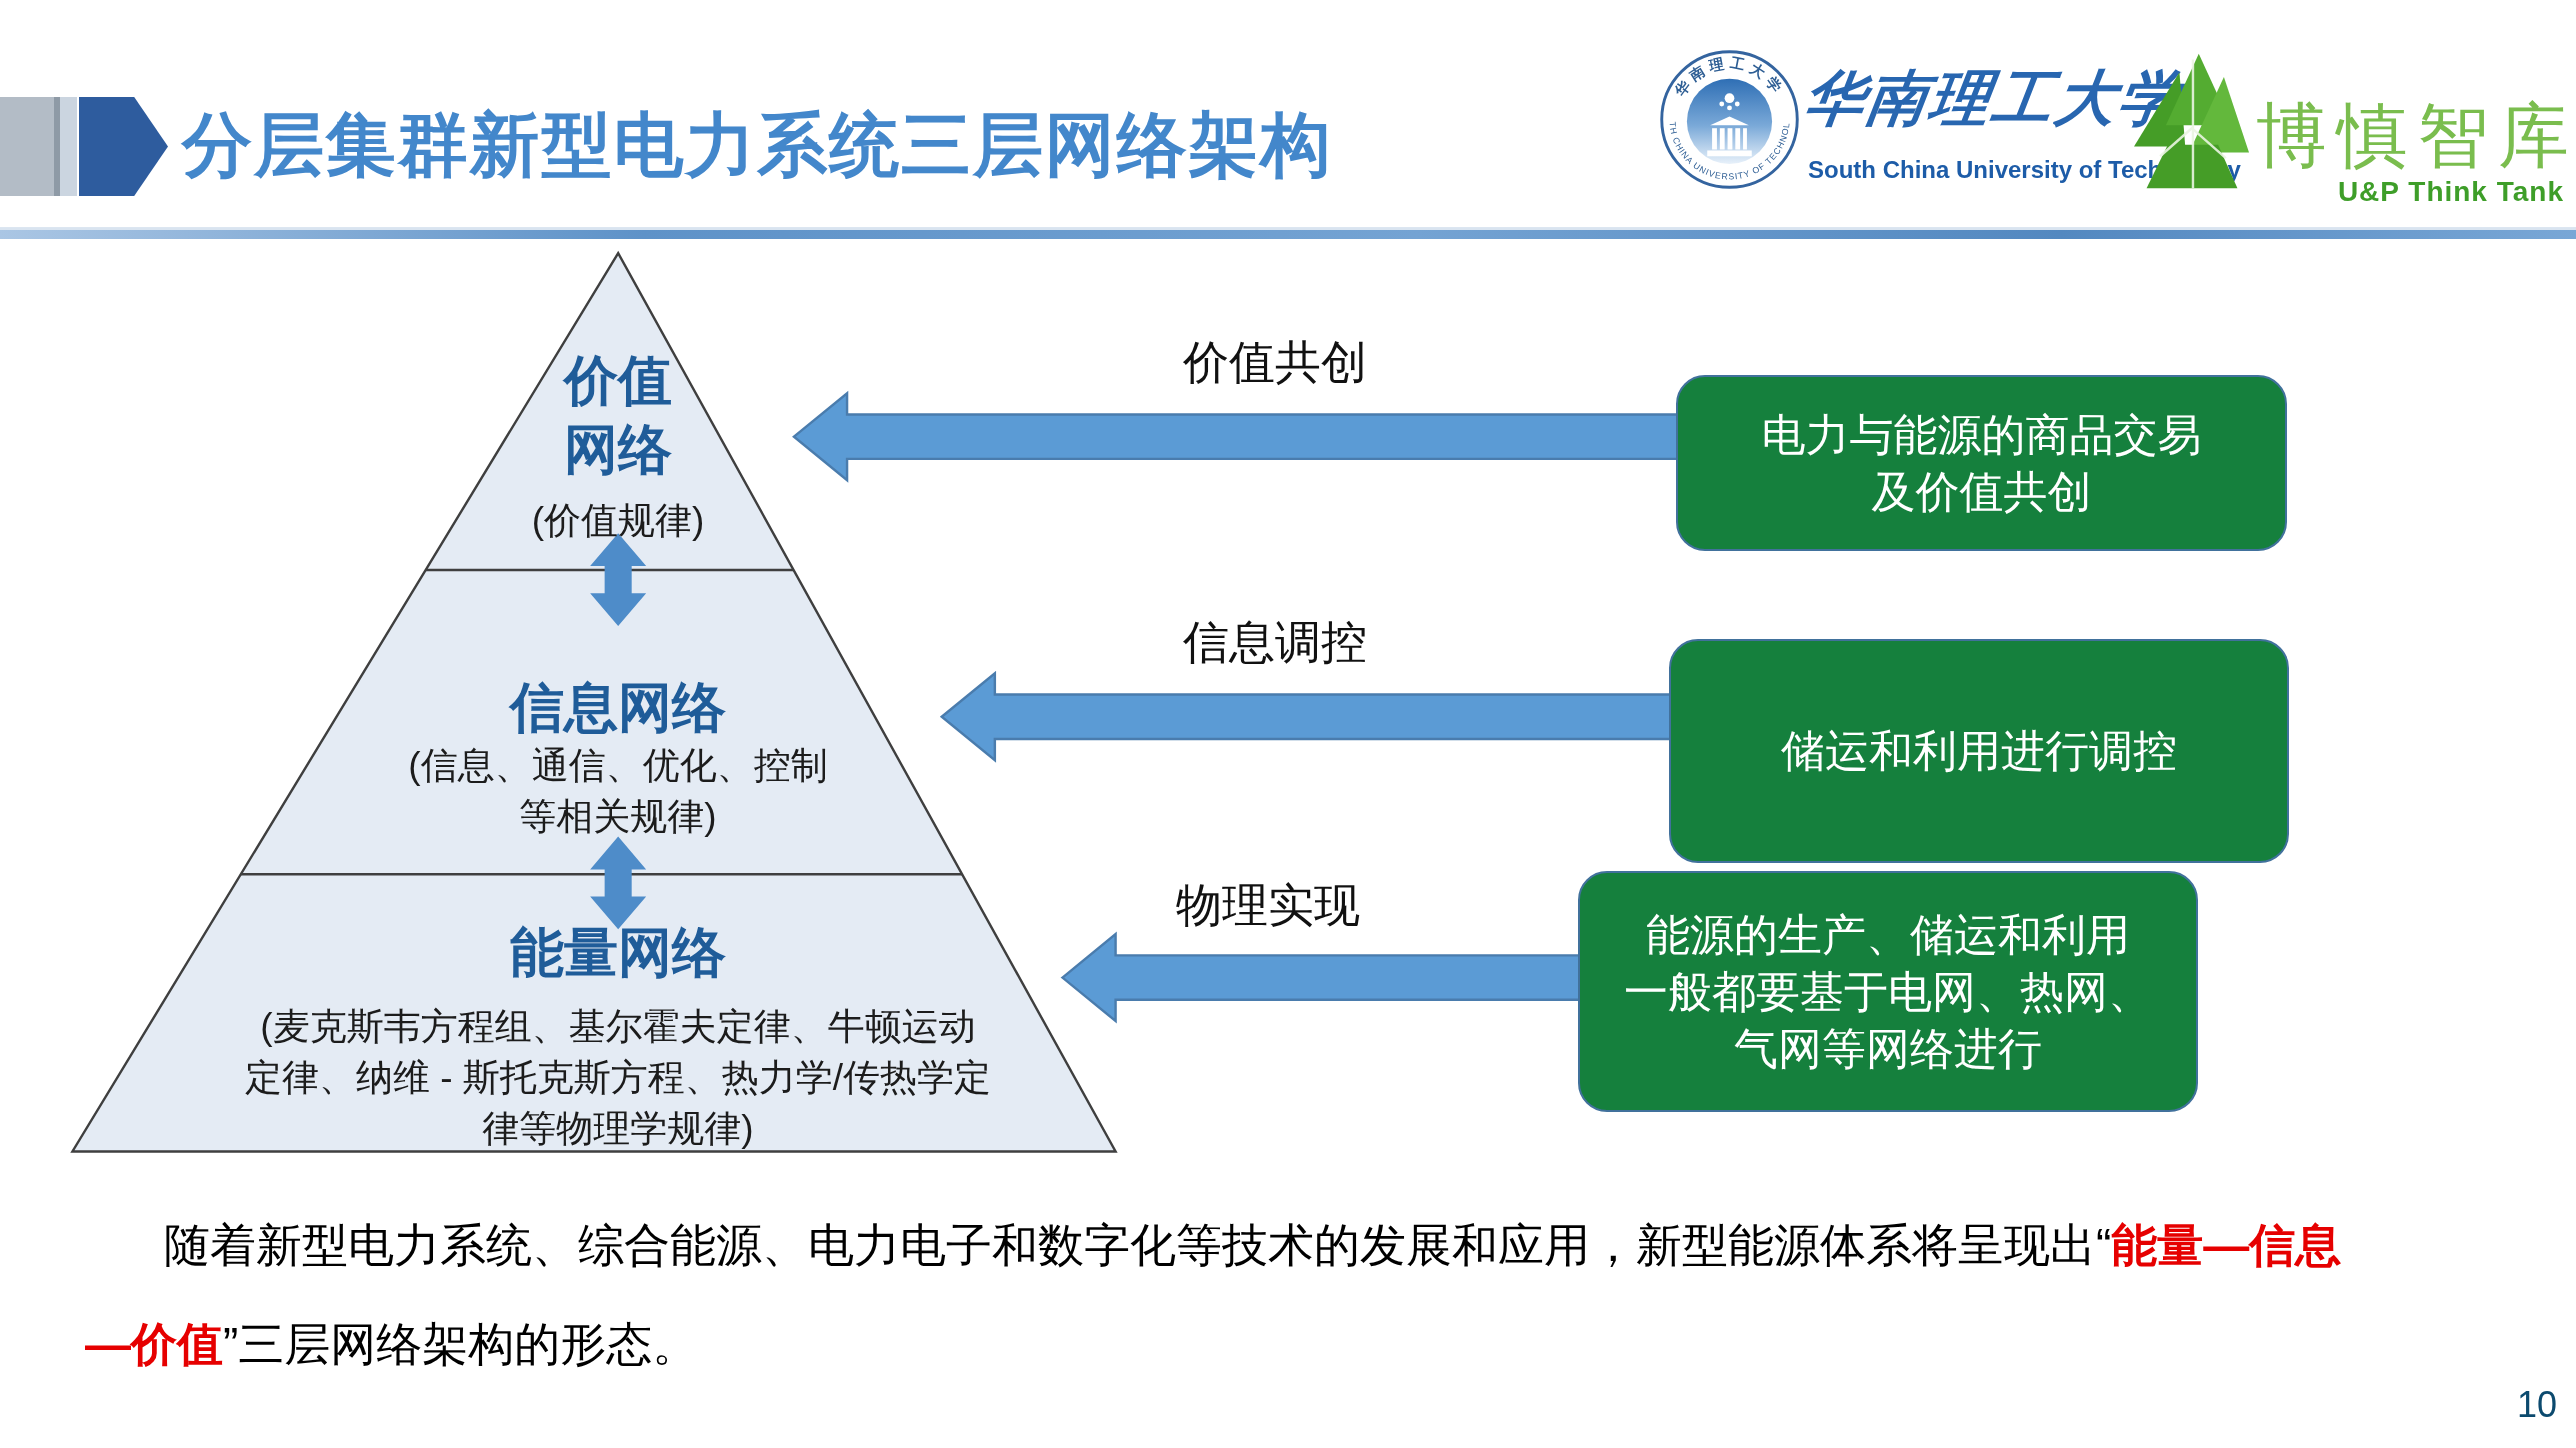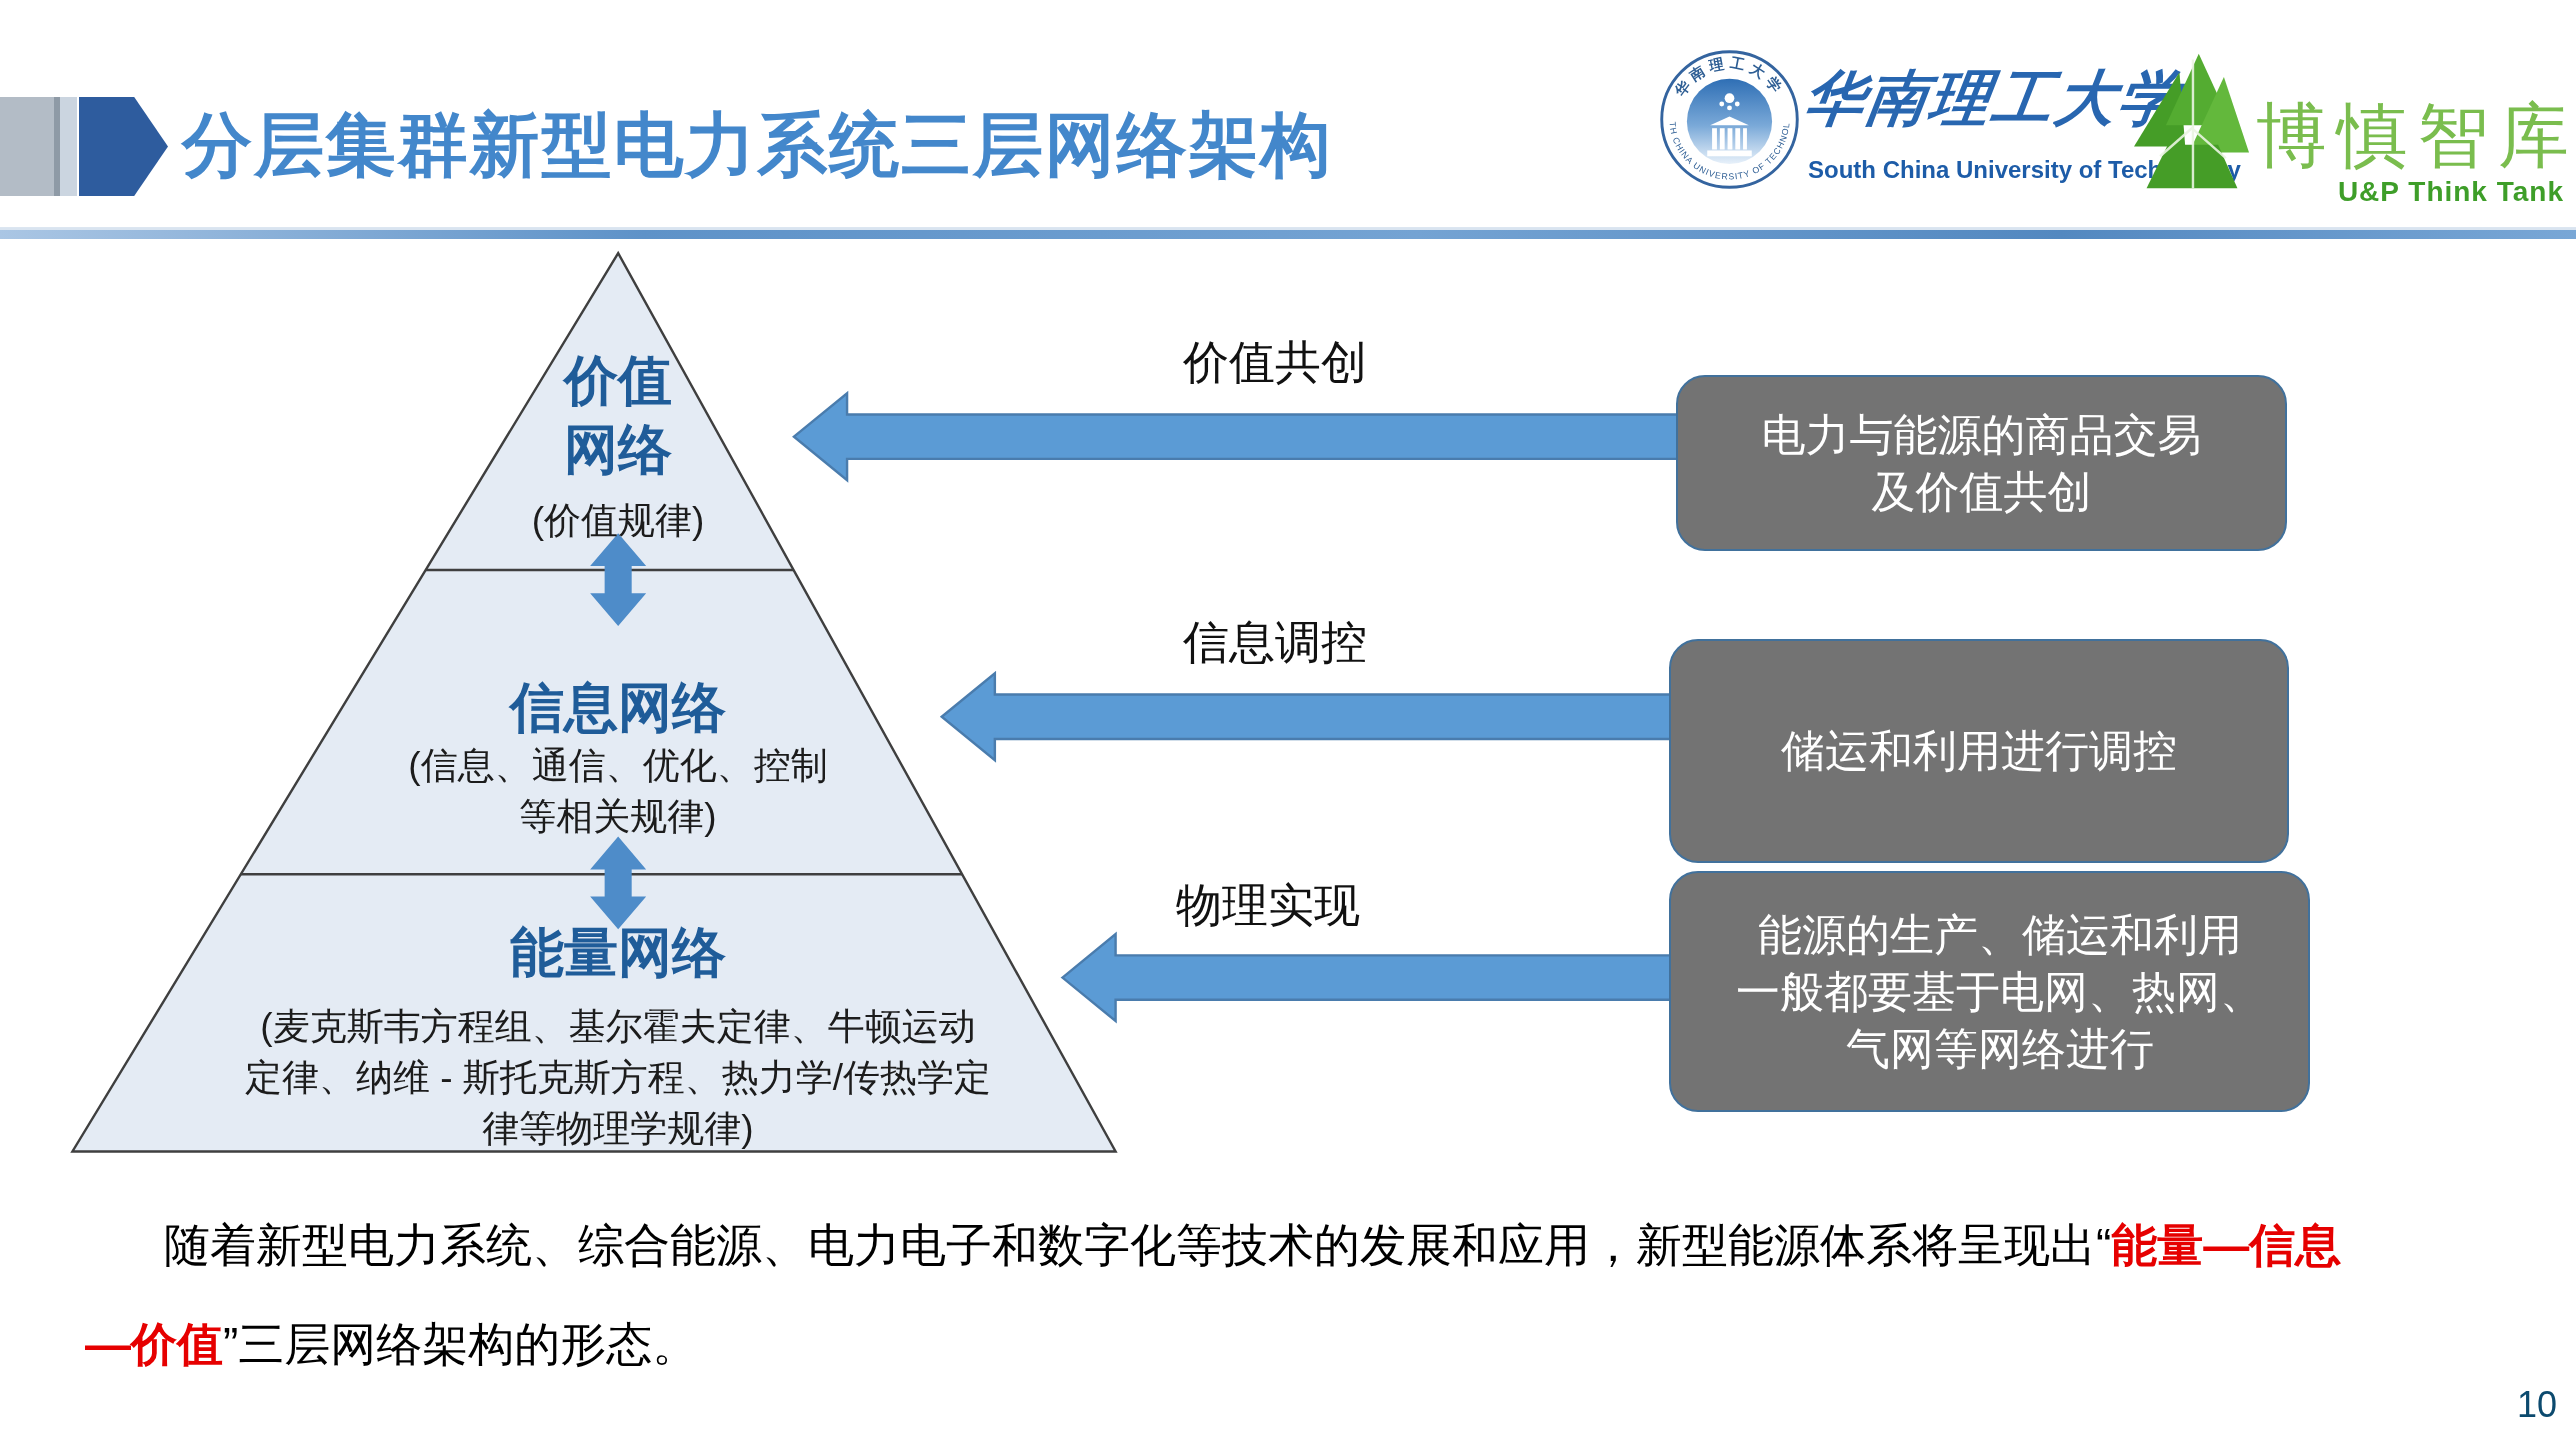--- a/index.html
+++ b/index.html
@@ -48,21 +48,21 @@
   .diagram-svg{position:absolute;left:0;top:0;}
   
   .ptxt{position:absolute;transform:translateX(-50%);text-align:center;white-space:nowrap;}
   .layer-title{font-size:54px;font-weight:bold;color:#1f5c99;line-height:1.28;}
   .layer-sub{font-size:37px;color:#1c1c1c;line-height:1.38;}
   
   .conn-label{
     position:absolute;width:386px;text-align:left;font-size:46px;color:#111111;white-space:nowrap;
   }
   .conn-box{
-    position:absolute;background:#737373;border:2.9px solid #41719c;border-radius:29px;
+    position:absolute;background:#15803d;border:2.9px solid #41719c;border-radius:29px;
     display:flex;flex-direction:column;justify-content:center;align-items:center;
     color:#ffffff;font-size:44px;line-height:1.3;text-align:center;
   }
   
   .summary{
     position:absolute;left:85px;top:1196px;width:2424px;
     font-size:46px;color:#000000;line-height:2.15;
   }
   .summary .line{display:block;}
   .summary .line:first-child{text-indent:79px;}
@@ -181,21 +181,21 @@
   <div class="conn-label" style="left:1183px;top:612px;">信息调控</div>
   <div class="conn-label" style="left:1176px;top:875px;">物理实现</div>
 
   <div class="conn-box" style="left:1676px;top:375px;width:607px;height:172px;">
       <div>电力与能源的商品交易</div>
       <div>及价值共创</div>
     </div>
   <div class="conn-box" style="left:1669px;top:639px;width:616px;height:220px;">
       <div>储运和利用进行调控</div>
     </div>
-  <div class="conn-box" style="left:1669px;top:871px;width:616px;height:237px;padding-left:21px;">
+  <div class="conn-box" style="left:1578px;top:871px;width:616px;height:237px;">
       <div>能源的生产、储运和利用</div>
       <div>一般都要基于电网、热网、</div>
       <div>气网等网络进行</div>
     </div>
 
   <div class="summary">
     <span class="line"><span class="seg-normal">随着新型电力系统、综合能源、电力电子和数字化等技术的发展和应用，新型能源体系将呈现出“</span><span class="seg-red">能量—信息</span></span>
     <span class="line"><span class="seg-red">—价值</span><span class="seg-normal">”三层网络架构的形态。</span></span>
   </div>
 

